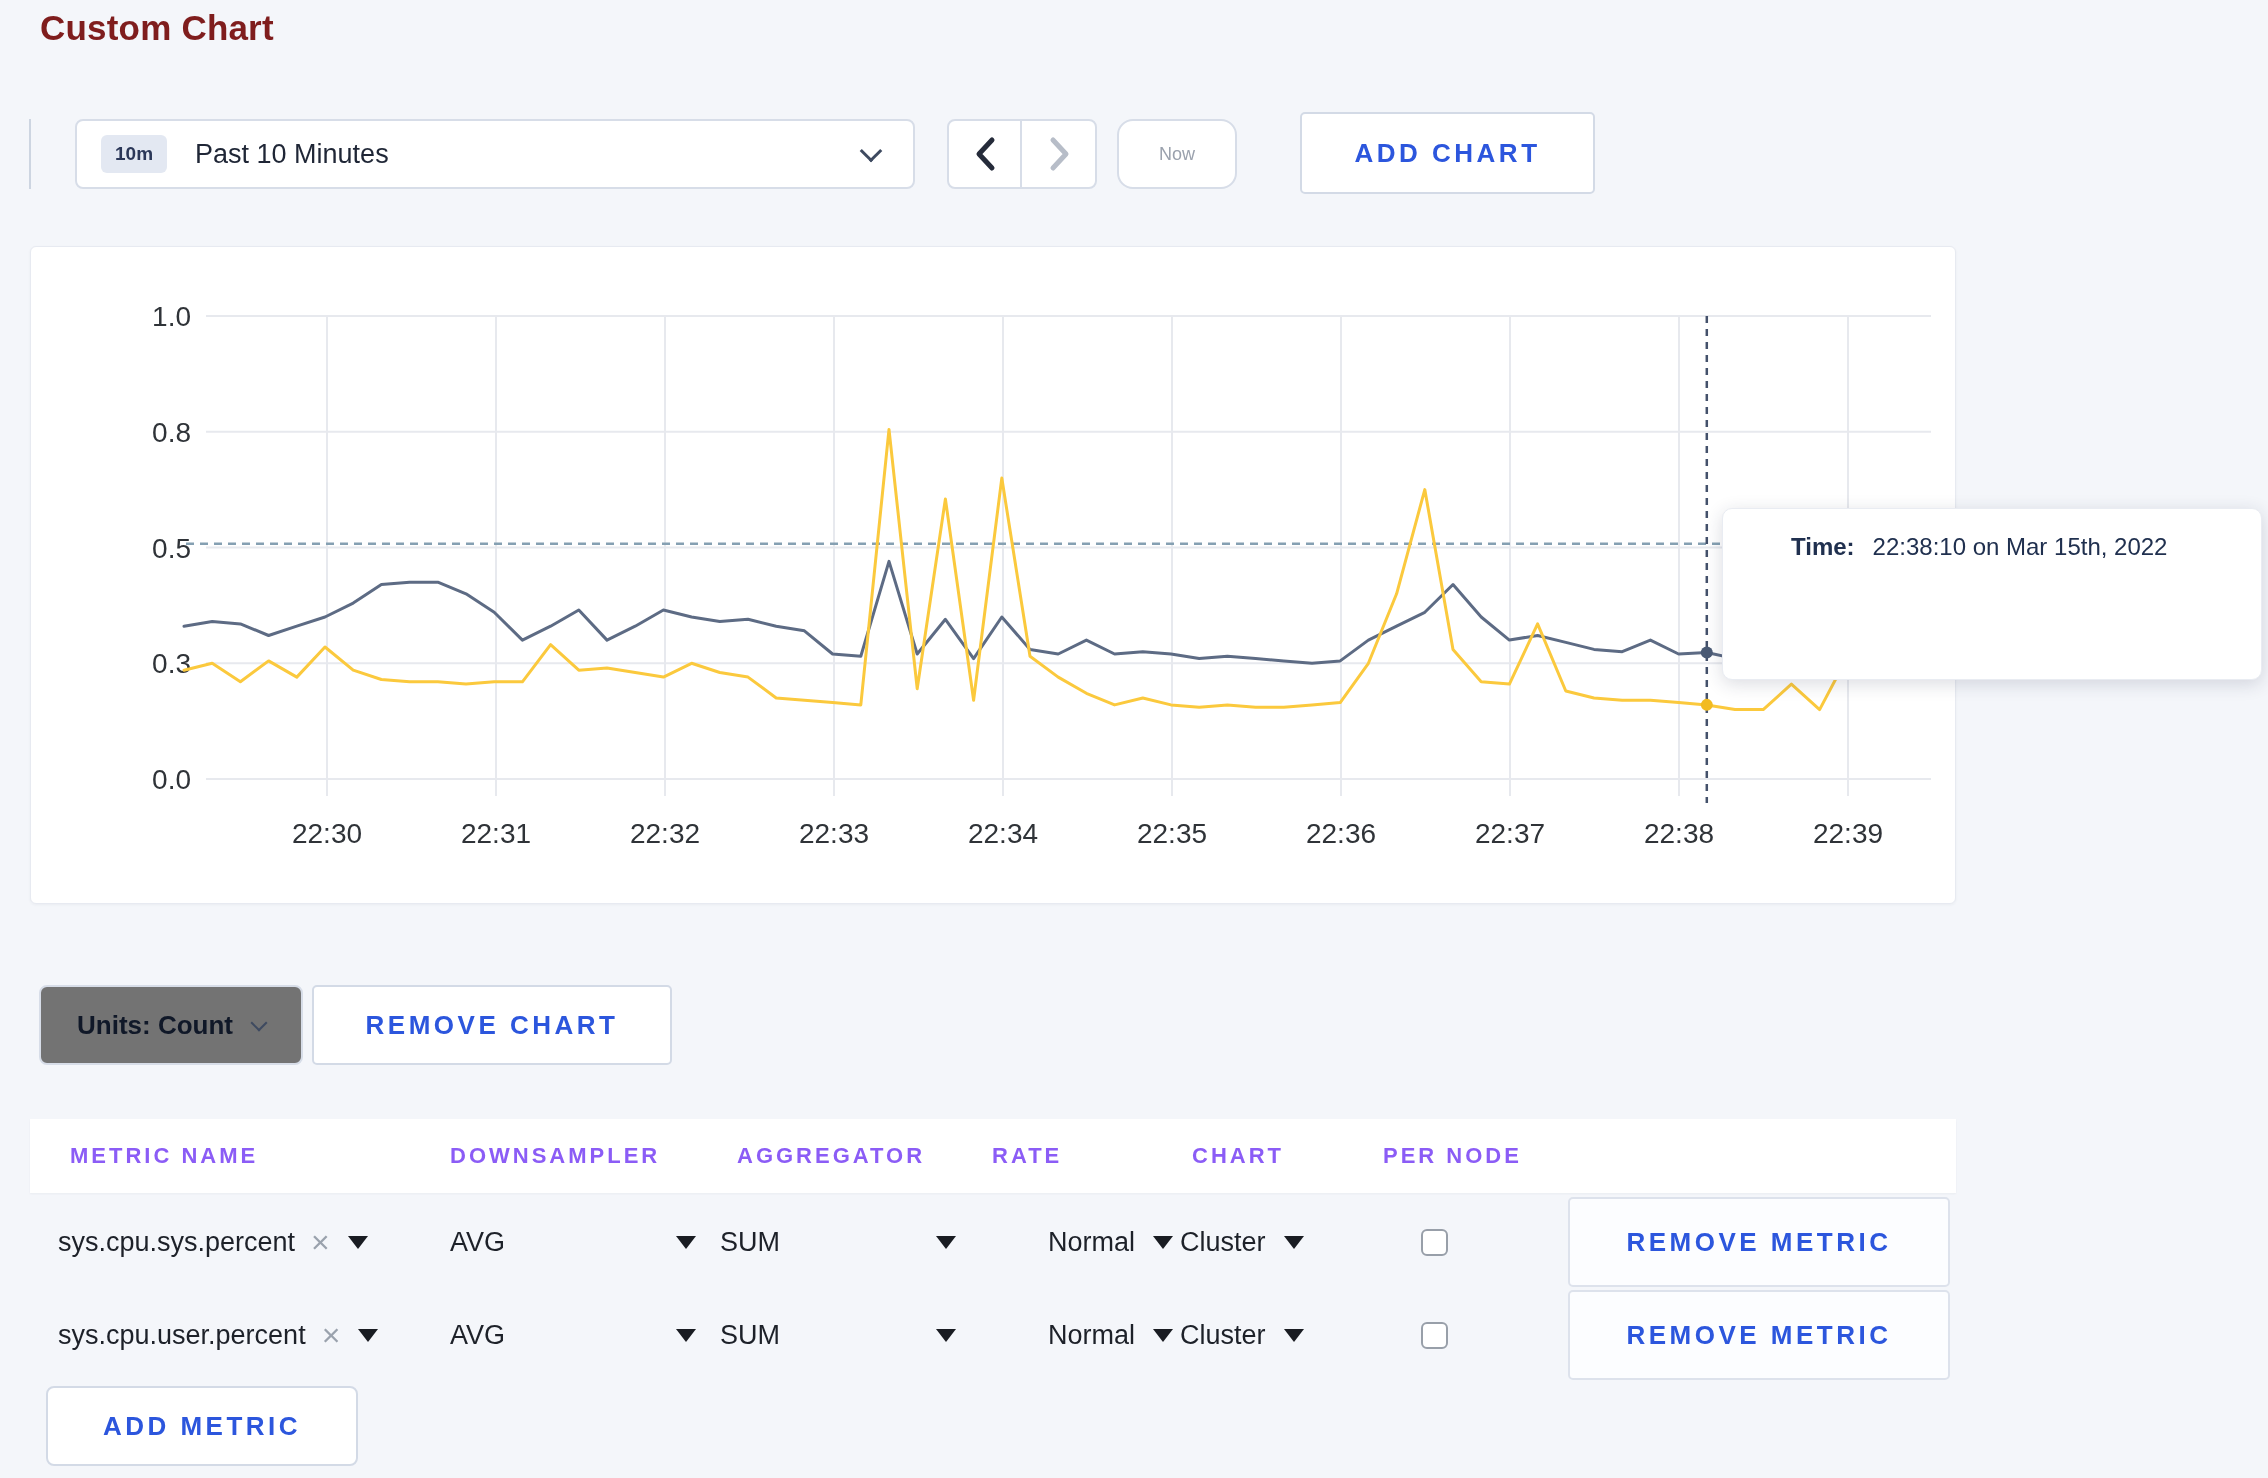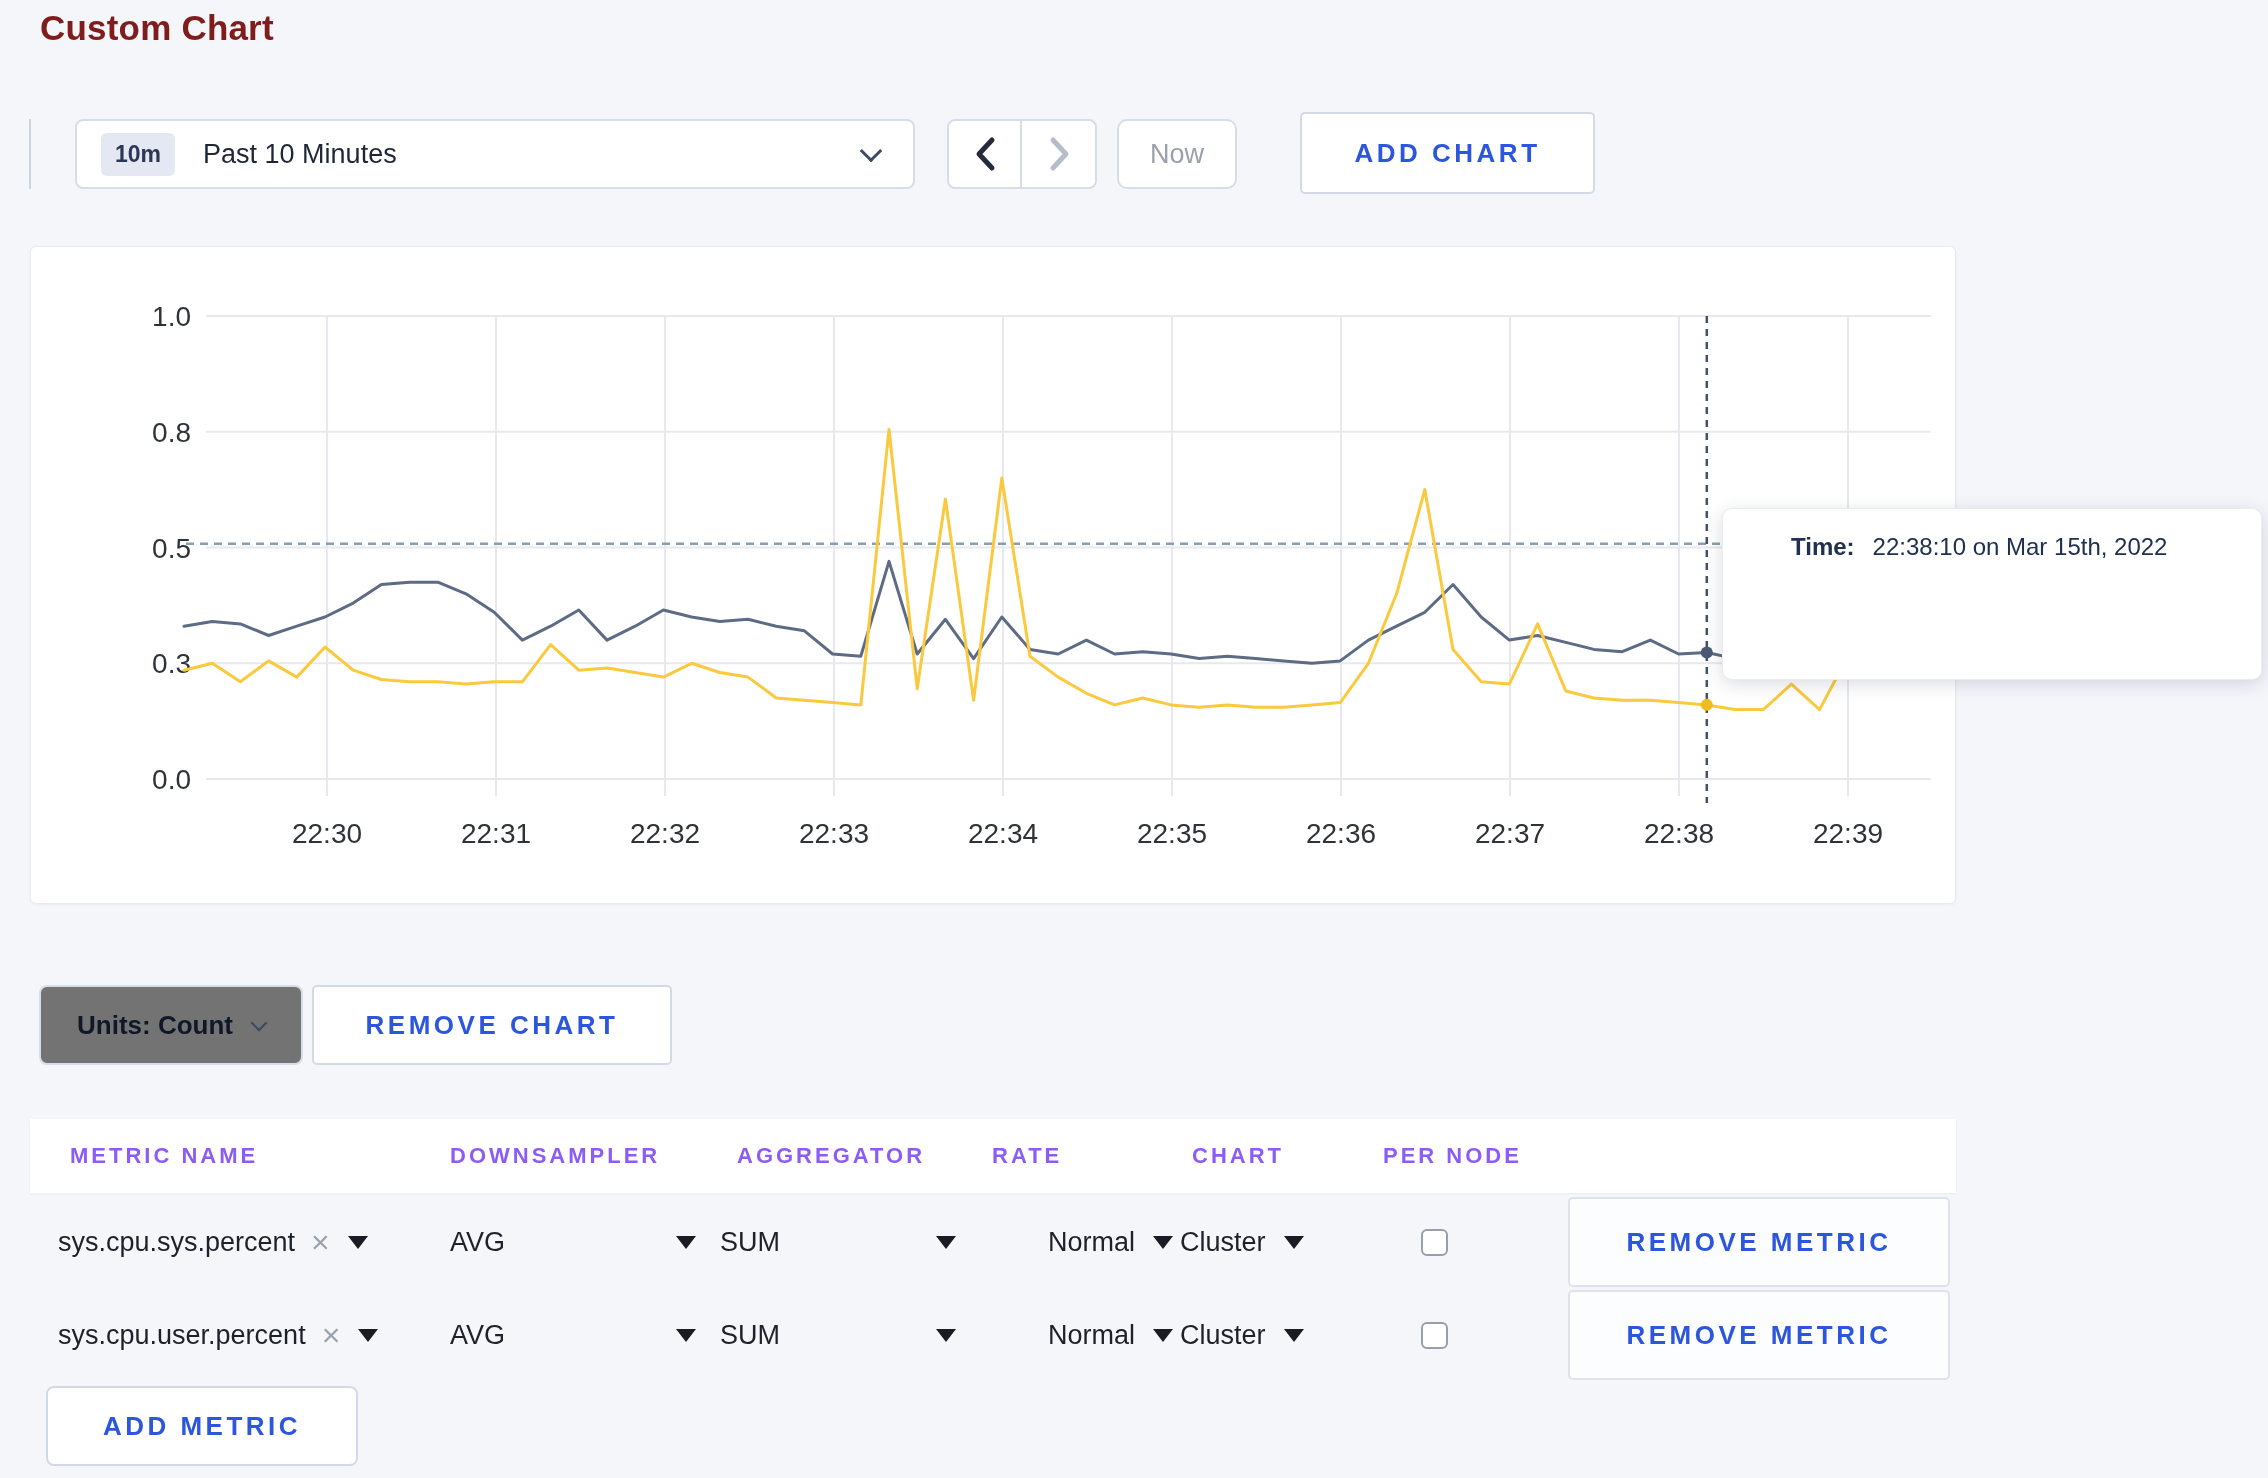--- a/index.html
+++ b/index.html
@@ -17,40 +17,40 @@
   .page-title { left:40px; top:8px; font-size:35px; font-weight:600; color:#7f1d1d; letter-spacing:.2px; }
 
   
   .ctl-divider { left:29px; top:119px; width:2px; height:70px; background:#cdd5e1; }
   .time-select {
     left:75px; top:119px; width:840px; height:70px; background:#fff;
     border:2px solid #d7dde8; border-radius:8px; display:flex; align-items:center; cursor:pointer;
   }
   .time-badge {
     margin-left:24px; background:#e3e8f2; border-radius:6px; padding:8px 14px;
-    font-size:23px; font-weight:700; color:#2b3758;
+    font-size:19px; font-weight:700; color:#2b3758;
   }
   .time-label { margin-left:28px; font-size:27px; font-weight:500; color:#1f2636; }
   .chev {
     width:16px; height:16px; border-right:3px solid #3e4a60; border-bottom:3px solid #3e4a60;
     transform:rotate(45deg); display:inline-block;
   }
   .time-select .chev { margin-left:auto; margin-right:34px; margin-top:-6px; }
 
   .nav-group {
     left:947px; top:119px; width:150px; height:70px; background:#fff;
     border:2px solid #d7dde8; border-radius:8px; display:flex;
   }
   .nav-cell { width:50%; display:flex; align-items:center; justify-content:center; cursor:pointer; }
   .nav-cell:first-child { border-right:2px solid #d7dde8; }
 
   .now-button {
     left:1117px; top:119px; width:120px; height:70px; background:#fff;
-    border:2px solid #d7dde8; border-radius:10px; display:flex; align-items:center; justify-content:center;
-    font-size:27px; font-weight:500; color:#9aa1ad; cursor:pointer;
+    border:2px solid #d7dde8; border-radius:16px; display:flex; align-items:center; justify-content:center;
+    font-size:18px; font-weight:500; color:#9aa1ad; cursor:pointer;
   }
   .btn-blue-outline {
     background:#fff; border:2px solid #d3dae6; border-radius:5px;
     display:flex; align-items:center; justify-content:center;
     font-size:26px; font-weight:600; letter-spacing:3.5px; color:#2c56dd; cursor:pointer;
   }
   .add-chart { left:1300px; top:112px; width:295px; height:82px; }
 
   
   .chart-card {

